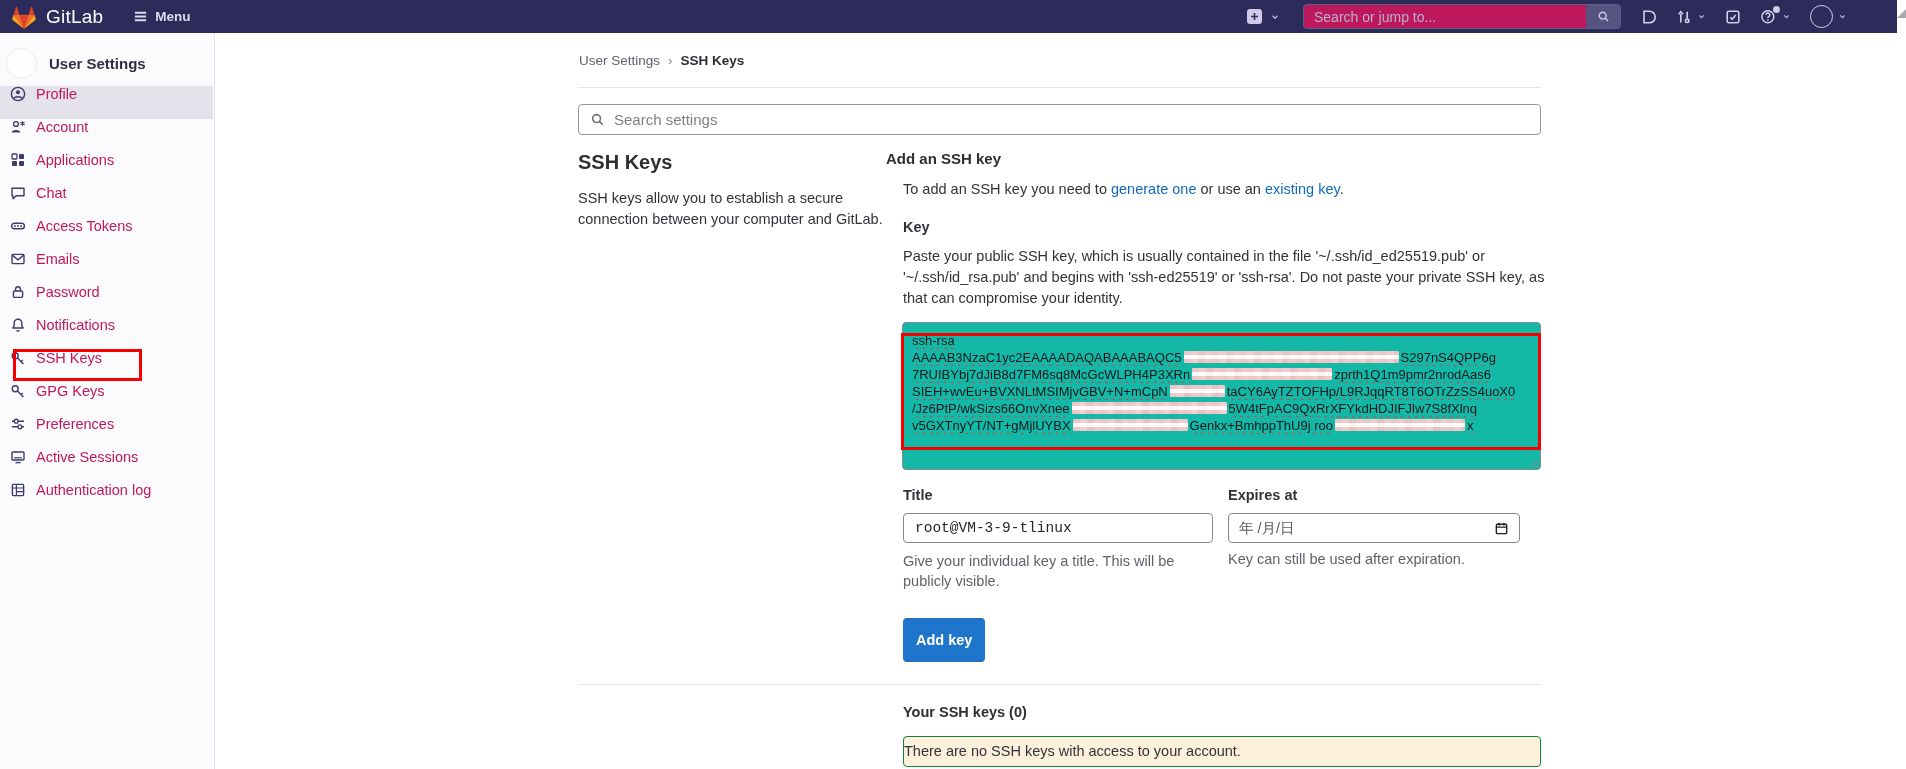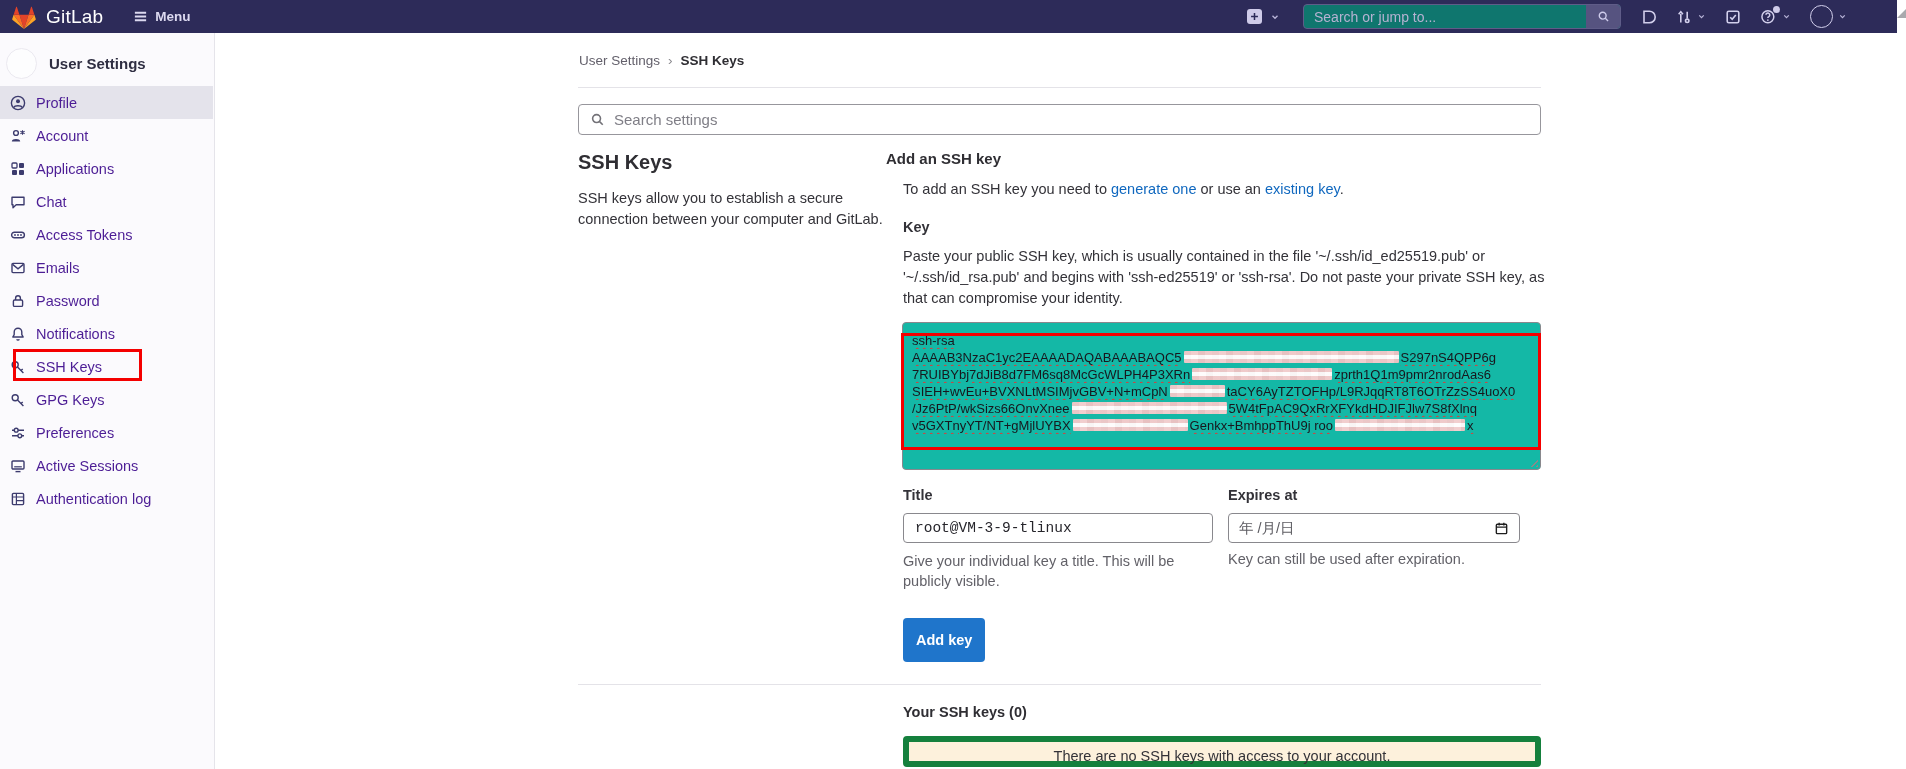--- a/index.html
+++ b/index.html
@@ -7,40 +7,40 @@
   body{position:relative;background:#fff;font-family:"Liberation Sans",sans-serif;font-size:14.5px;color:#333238}
   svg{display:block}
 
   
   .navbar{position:absolute;left:0;top:0;width:1897px;height:33px;background:#2d2b59;display:flex;align-items:center}
   .brand-group{display:flex;align-items:center;margin-left:11px;gap:9px;cursor:pointer}
   .brand-text{color:#ffffff;font-size:19px;letter-spacing:.2px}
   .menu-btn{display:flex;align-items:center;gap:7px;margin-left:30px;color:#dcd9f0;font-size:13.5px;font-weight:700;cursor:pointer}
   .plus-group{position:absolute;left:1247px;top:0;height:33px;display:flex;align-items:center;gap:8px;cursor:pointer}
   .plus-box{width:15px;height:15px;border-radius:3px;background:#cfcbe9;display:flex;align-items:center;justify-content:center}
-  .nav-search{position:absolute;left:1303px;top:4px;width:318px;height:25px;background:#0f766e;border:1px solid #5f5c88;border-radius:4px;display:flex;align-items:center;overflow:hidden}
+  .nav-search{position:absolute;left:1303px;top:4px;width:318px;height:25px;background:#be185d;border:1px solid #5f5c88;border-radius:4px;display:flex;align-items:center;overflow:hidden}
   .nav-search input{flex:1;height:100%;background:transparent;border:none;outline:none;padding:0 10px;font-size:14px;color:#d6d3ea;font-family:"Liberation Sans",sans-serif}
   .nav-search input::placeholder{color:#b6b2d2}
   .nav-search-seg{width:34px;height:25px;background:#565380;display:flex;align-items:center;justify-content:center}
   .nav-icons{position:absolute;left:1641px;top:0;height:33px;display:flex;align-items:center;gap:19px}
   .nav-ic{color:#d2cfec;display:flex;align-items:center;cursor:pointer}
   .ic-pair{display:flex;align-items:center;gap:5px;cursor:pointer}
   .help-wrap{position:relative}
   .help-dot{position:absolute;right:-3px;top:-2px;width:7px;height:7px;border-radius:50%;background:#cfcbe9}
   .nav-avatar{width:23px;height:23px;border-radius:50%;border:1.5px solid #d2cfec}
   .chev{color:#b9b5d9}
   .corner-artifact{position:absolute;left:1897px;top:9px;width:0;height:0;border-bottom:9px solid #a9a9ad;border-left:9px solid transparent}
 
   
   .sidebar{position:absolute;left:0;top:33px;width:215px;height:736px;background:#fbfafd;border-right:1px solid #e5e4ea}
   .sb-header{display:flex;align-items:center;gap:12px;padding:11px 8px 0 6px;height:49px}
   .sb-avatar{width:31px;height:31px;border-radius:50%;background:#fdfdfe;border:1px solid #ebe9f0}
   .sb-title{font-weight:700;font-size:15px;color:#2f2e42}
   .sb-menu{position:absolute;top:53px;left:0;right:1px}
-  .sb-item{height:33px;display:flex;align-items:center;gap:10px;padding:0 10px;font-size:14.5px;color:#4c1d95;cursor:pointer}
+  .sb-item{height:33px;display:flex;gap:10px;padding:0 10px;font-size:14.5px;color:#be185d;cursor:pointer}
   .sb-item.active{background:#e4e3eb}
   .sb-icon{width:16px;height:16px;flex:0 0 16px;color:#3c3b6e}
   .annot-nav{position:absolute;left:13px;top:349px;width:129px;height:32px;border:3px solid #f40000;z-index:5;pointer-events:none}
 
   
   .breadcrumb{position:absolute;left:579px;top:53px;display:flex;align-items:center;gap:8px;font-size:13.5px;color:#63606b}
   .bc-link{color:#63606b;cursor:pointer}
   .bc-sep{color:#89888d}
   .bc-current{color:#2f2e33;font-weight:600}
   .hr1{position:absolute;left:578px;top:87px;width:963px;border-top:1px solid #e4e3e8}
@@ -72,21 +72,21 @@
   .title-label{position:absolute;left:903px;top:487px;font-weight:700}
   .title-input{position:absolute;left:903px;top:513px;width:310px;height:30px;border:1px solid #89888d;border-radius:4px;padding:0 11px;font-size:14.5px;color:#26252b;font-family:Liberation Mono, monospace;outline:none}
   .title-help{position:absolute;left:903px;top:551px;width:318px;color:#626168;line-height:20px}
   .expires-label{position:absolute;left:1228px;top:487px;font-weight:700}
   .expires-input{position:absolute;left:1228px;top:513px;width:292px;height:30px;border:1px solid #89888d;border-radius:4px;display:flex;align-items:center;justify-content:space-between;padding:0 10px;color:#5c5b61;cursor:pointer;background:#fff}
   .expires-help{position:absolute;left:1228px;top:551px;color:#626168}
   .add-btn{position:absolute;left:903px;top:618px;height:44px;padding:0 13px;background:#1f75cb;color:#fff;border:none;border-radius:4px;font-size:14.5px;font-weight:600;font-family:"Liberation Sans",sans-serif;cursor:pointer}
 
   .hr2{position:absolute;left:578px;top:684px;width:963px;border-top:1px solid #e4e3e8}
   .yourkeys{position:absolute;left:903px;top:704px;font-weight:700;color:#2f2e33}
-  .alert{position:absolute;left:903px;top:736px;width:638px;height:31px;background:#fdf1dc;border:6px solid #15803d;border-radius:4px;text-align:center;line-height:29px;color:#333238}
+  .alert{position:absolute;left:903px;top:736px;width:638px;height:31px;background:#fdf1dc;border:1px solid #15803d;border-radius:4px;line-height:29px;color:#333238}
 </style>
 </head>
 <body>
 
 <div class="navbar">
   <div class="brand-group">
     <span>
       <svg width="26" height="26" viewBox="0 0 36 36">
         <path fill="#e24329" d="M18 34.5L11.7 15h12.6z"></path>
         <path fill="#fc6d26" d="M18 34.5L11.7 15H3.6zM18 34.5L24.3 15h8.1z"></path>

